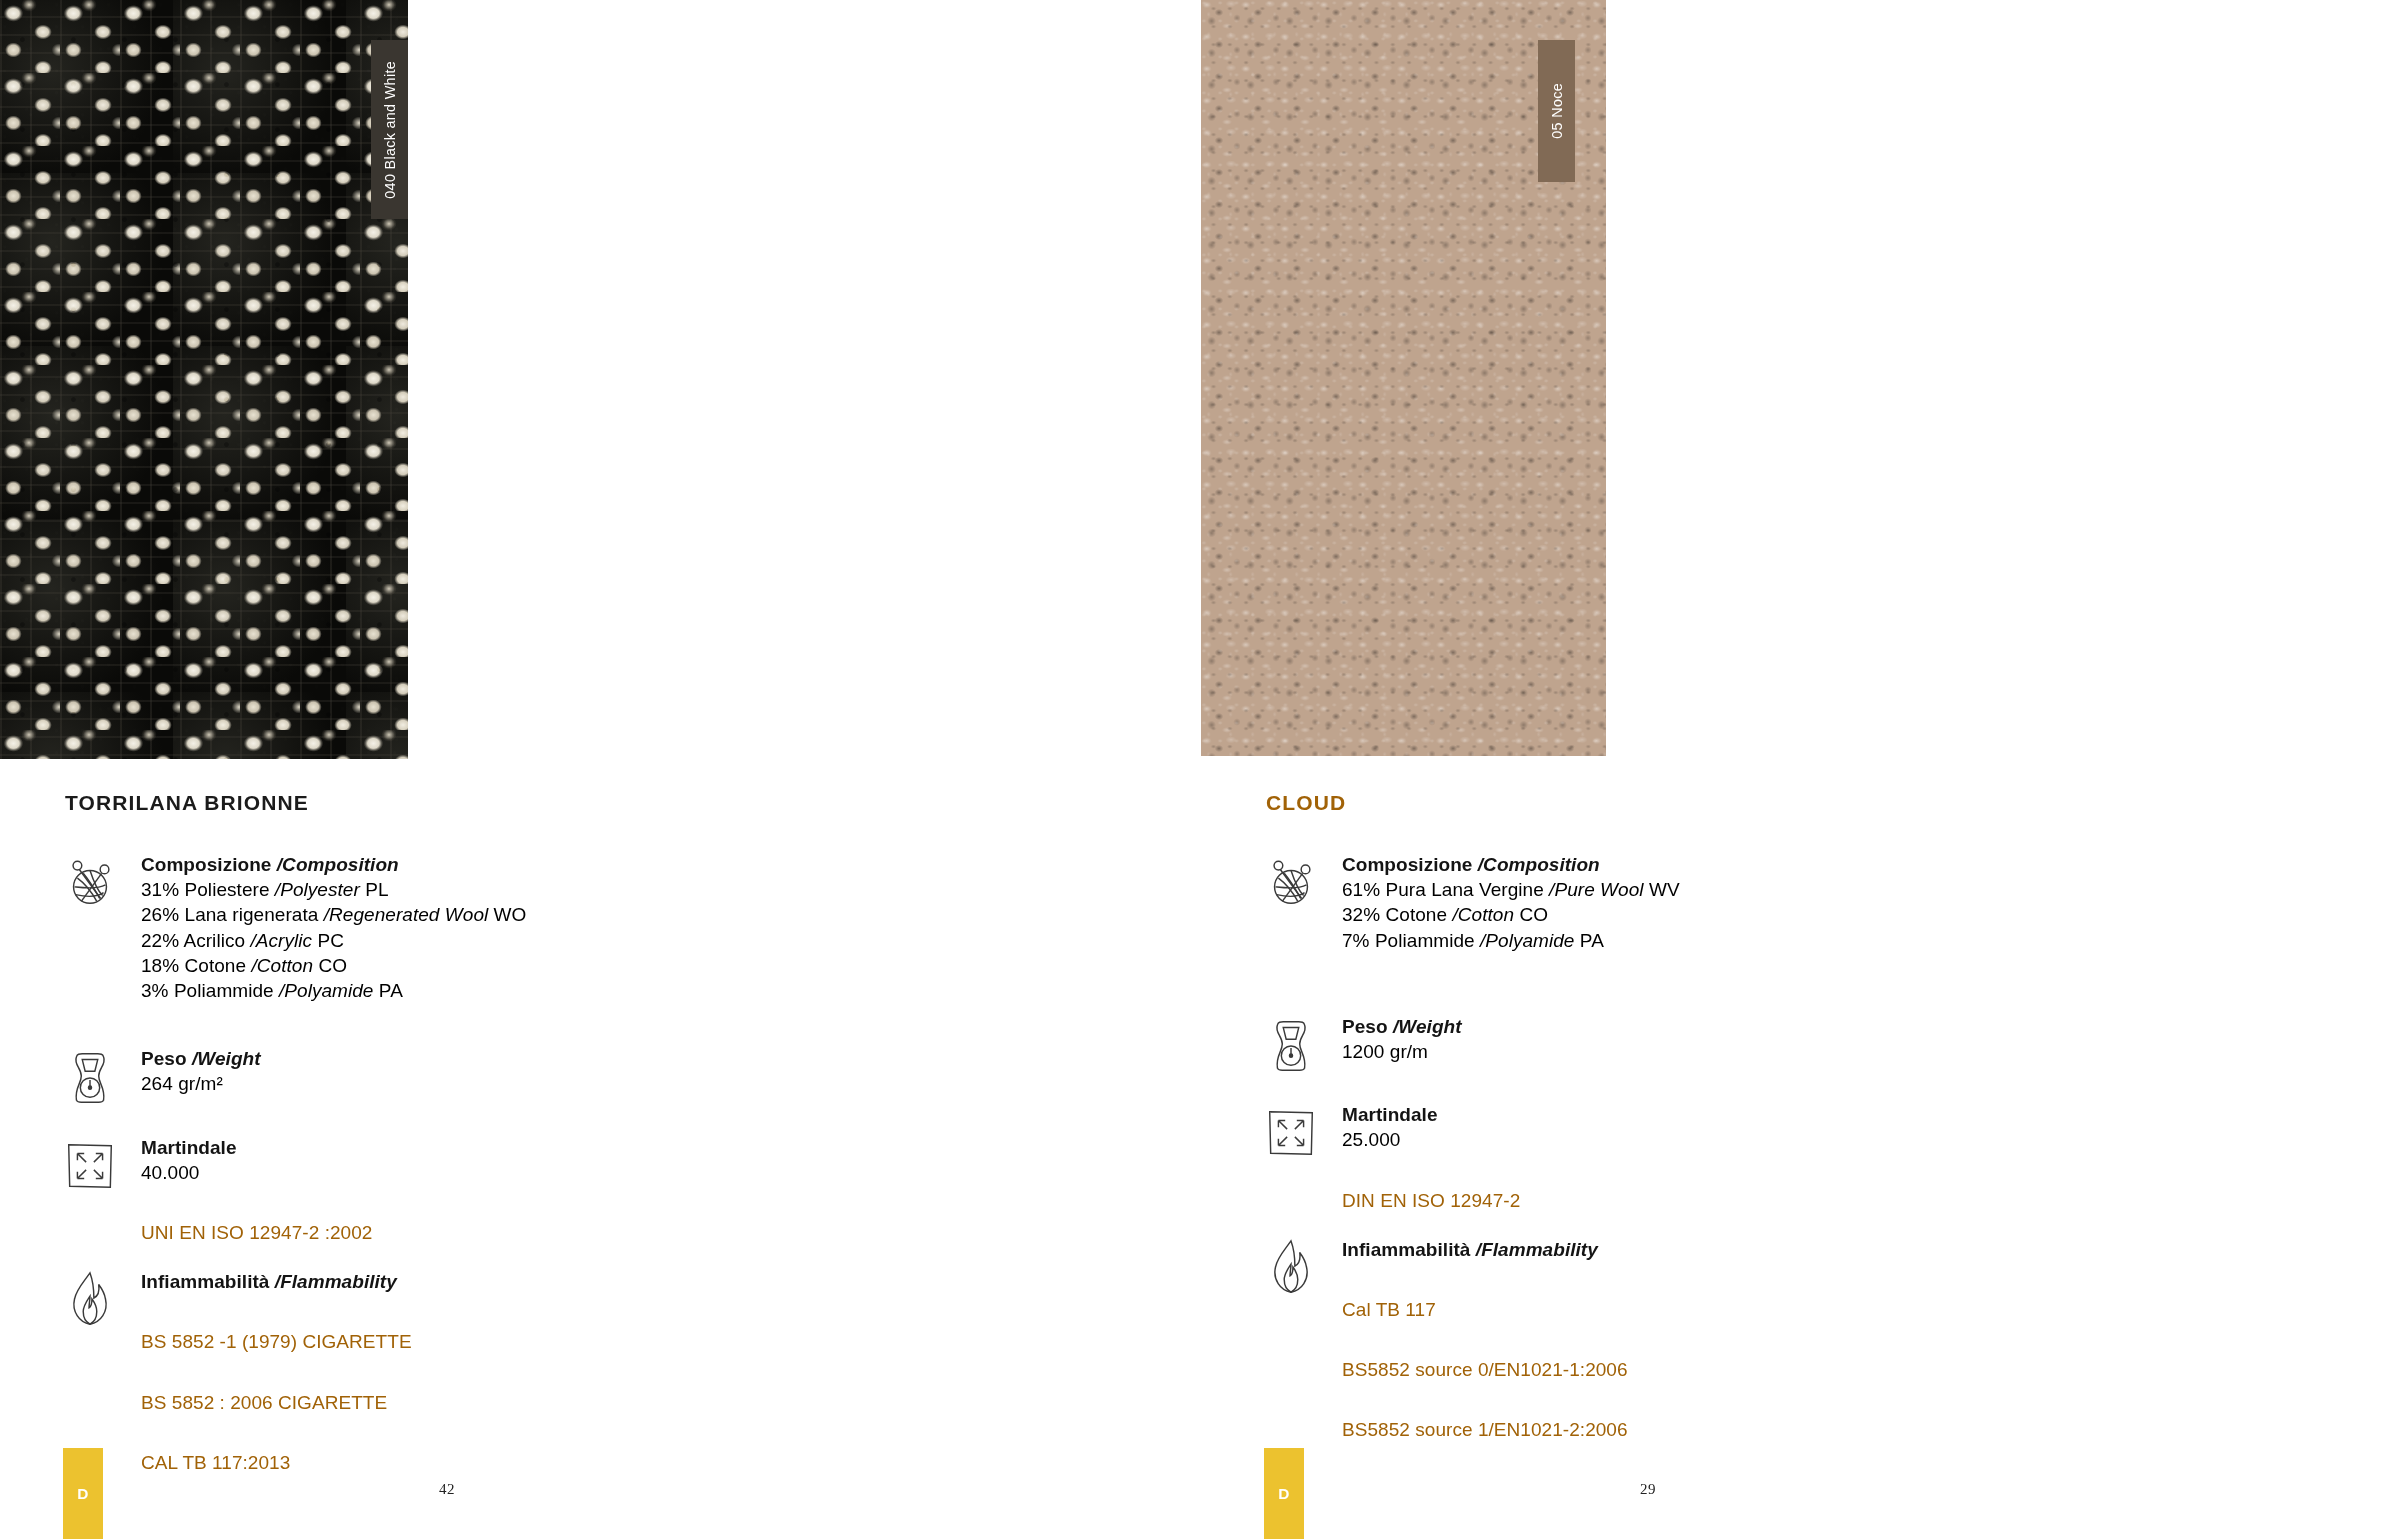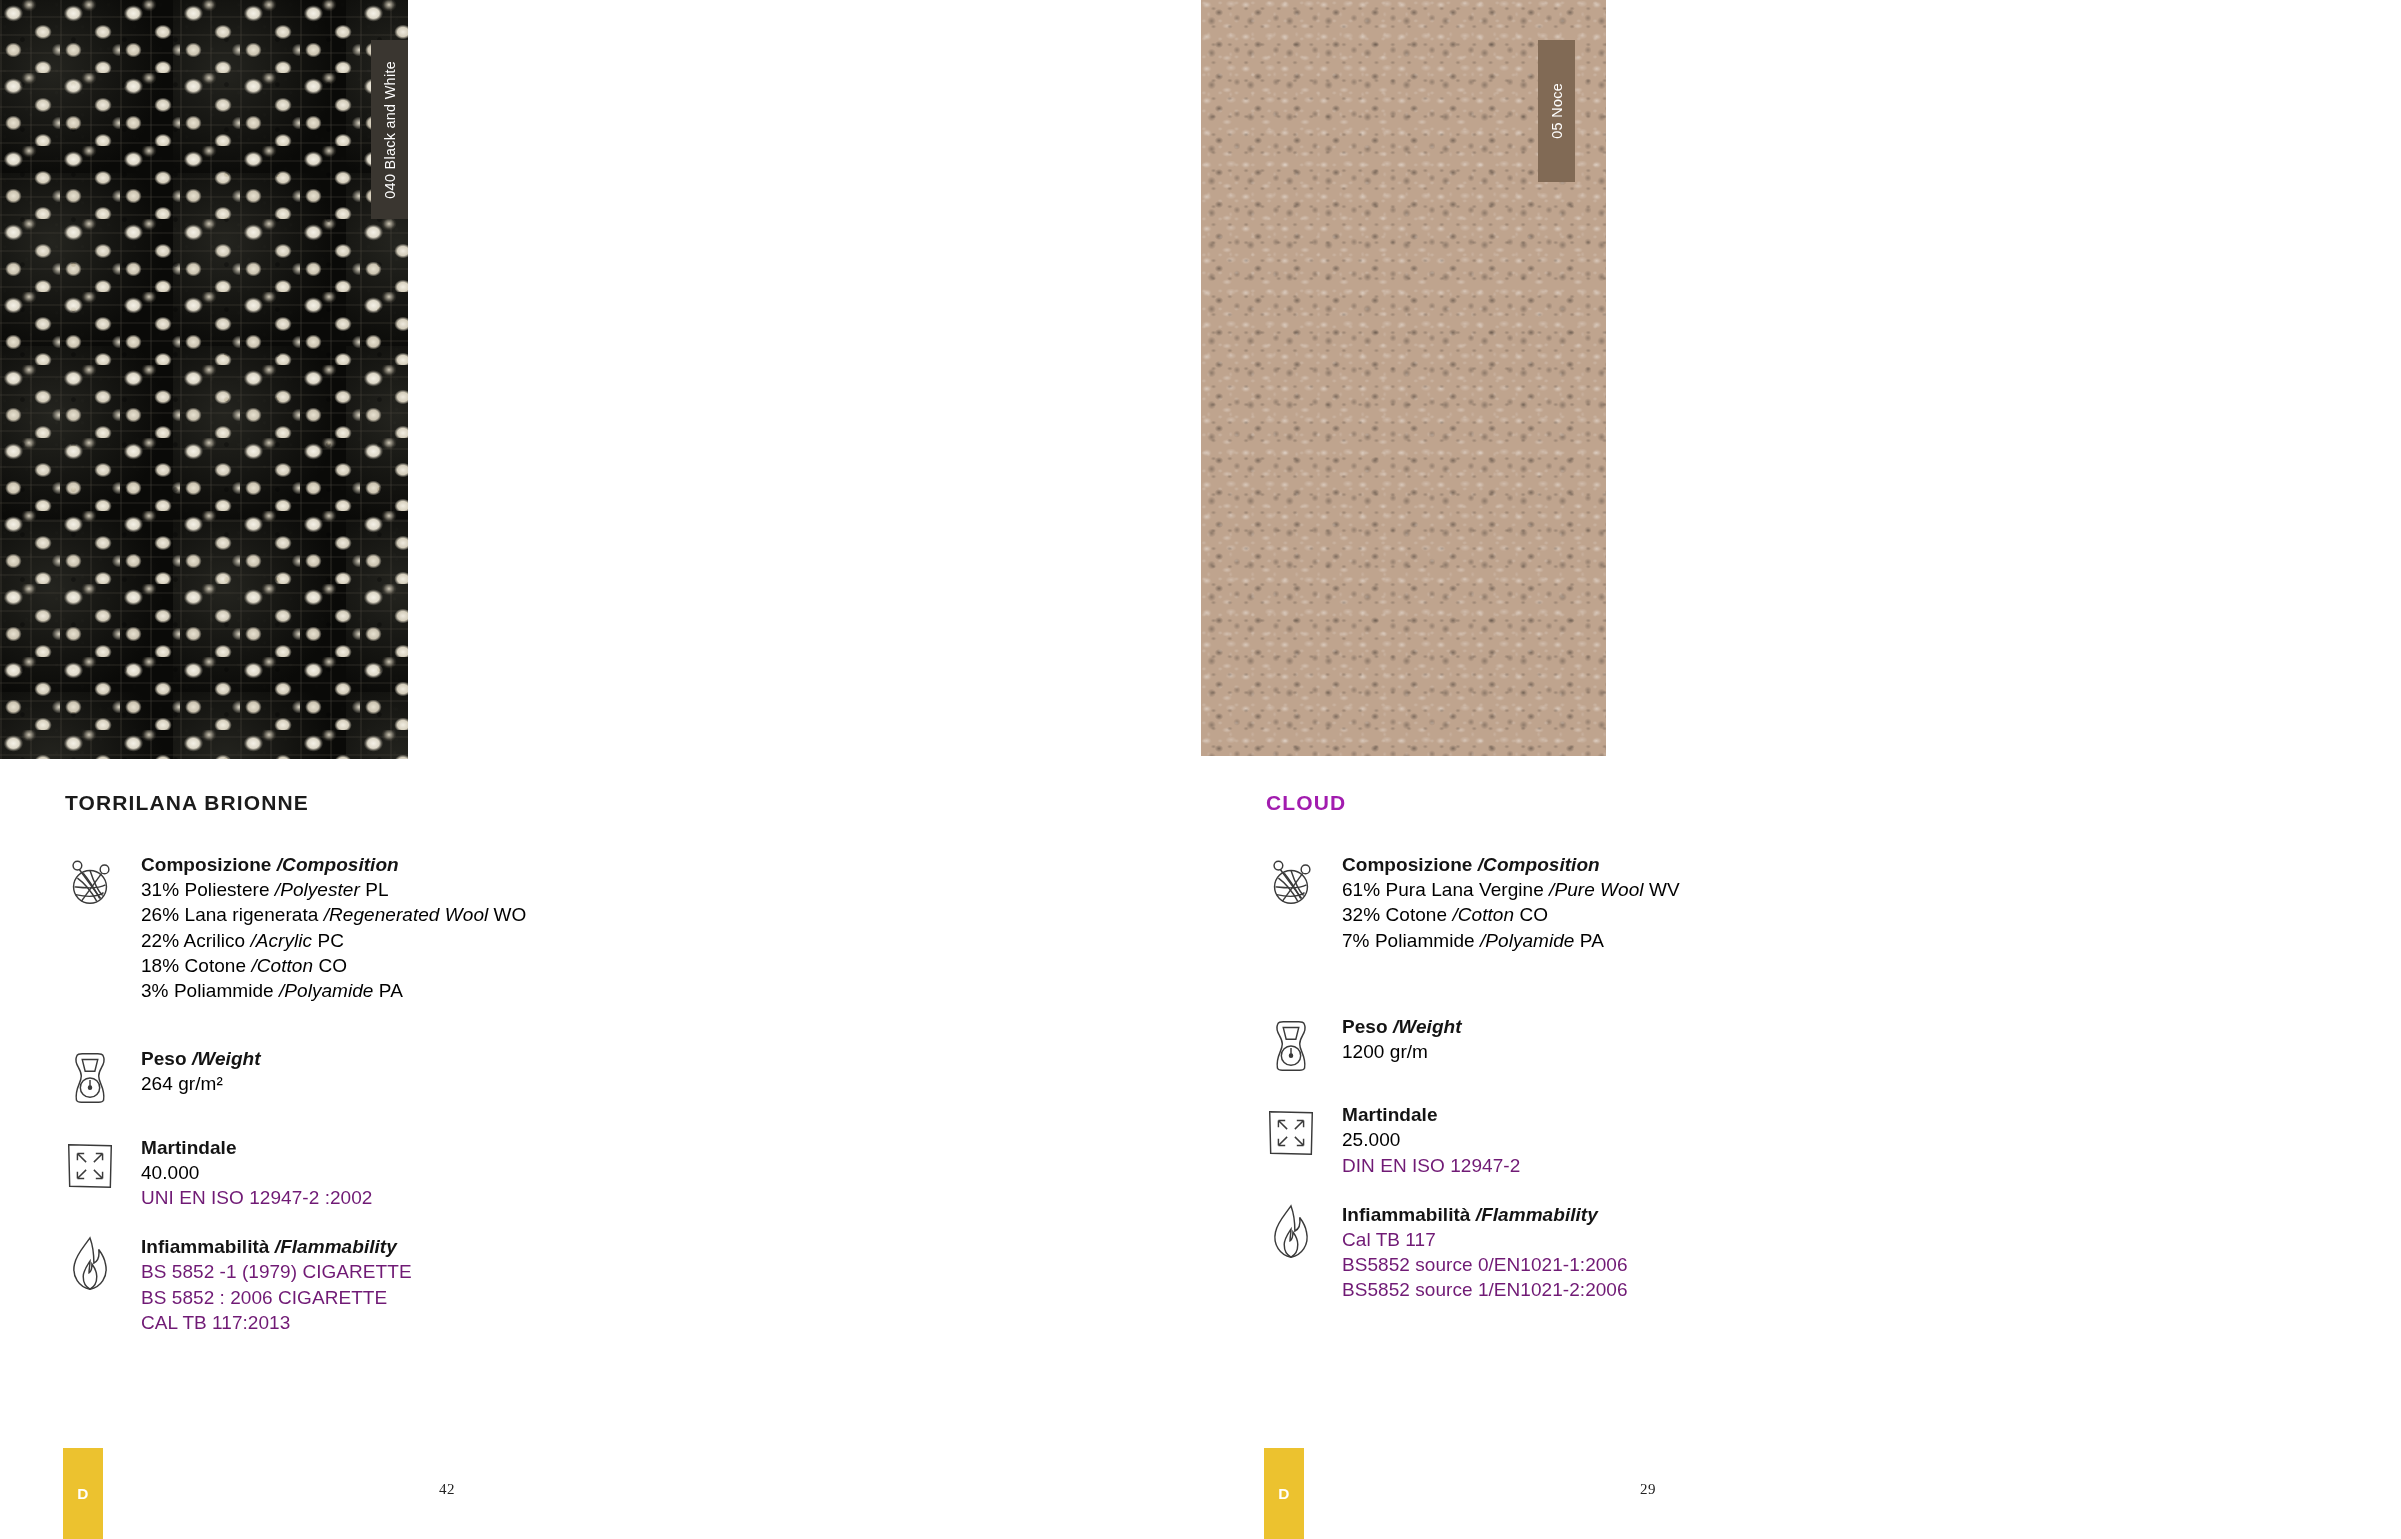--- a/index.html
+++ b/index.html
@@ -107,21 +107,21 @@
   }
 
   
   .product-title {
     position: absolute;
     font-size: 21px;
     font-weight: bold;
     letter-spacing: 1.1px;
     color: #1b1b1b;
   }
-  .product-title.cloud { color: #a21caf; }
+  .product-title.cloud { color: #a16207; }
 
   
   .specs { position: absolute; }
   .spec-row {
     position: relative;
     display: flex;
     align-items: flex-start;
   }
   .spec-icon {
     flex: 0 0 81px;
@@ -147,24 +147,25 @@
   .spec-line {
     font-size: 19px;
     color: #000000;
     line-height: 1.33;
     letter-spacing: 0.05px;
     white-space: nowrap;
   }
   .spec-line i { font-style: italic; }
   .spec-note {
     font-size: 19px;
-    color: #701a75;
+    color: #a16207;
     line-height: 1.33;
     letter-spacing: 0.05px;
     white-space: nowrap;
+    margin-top: 35px;
   }
 
   
   .footer-tab {
     position: absolute;
     width: 40px;
     height: 91px;
     display: flex;
     align-items: center;
     justify-content: center;

